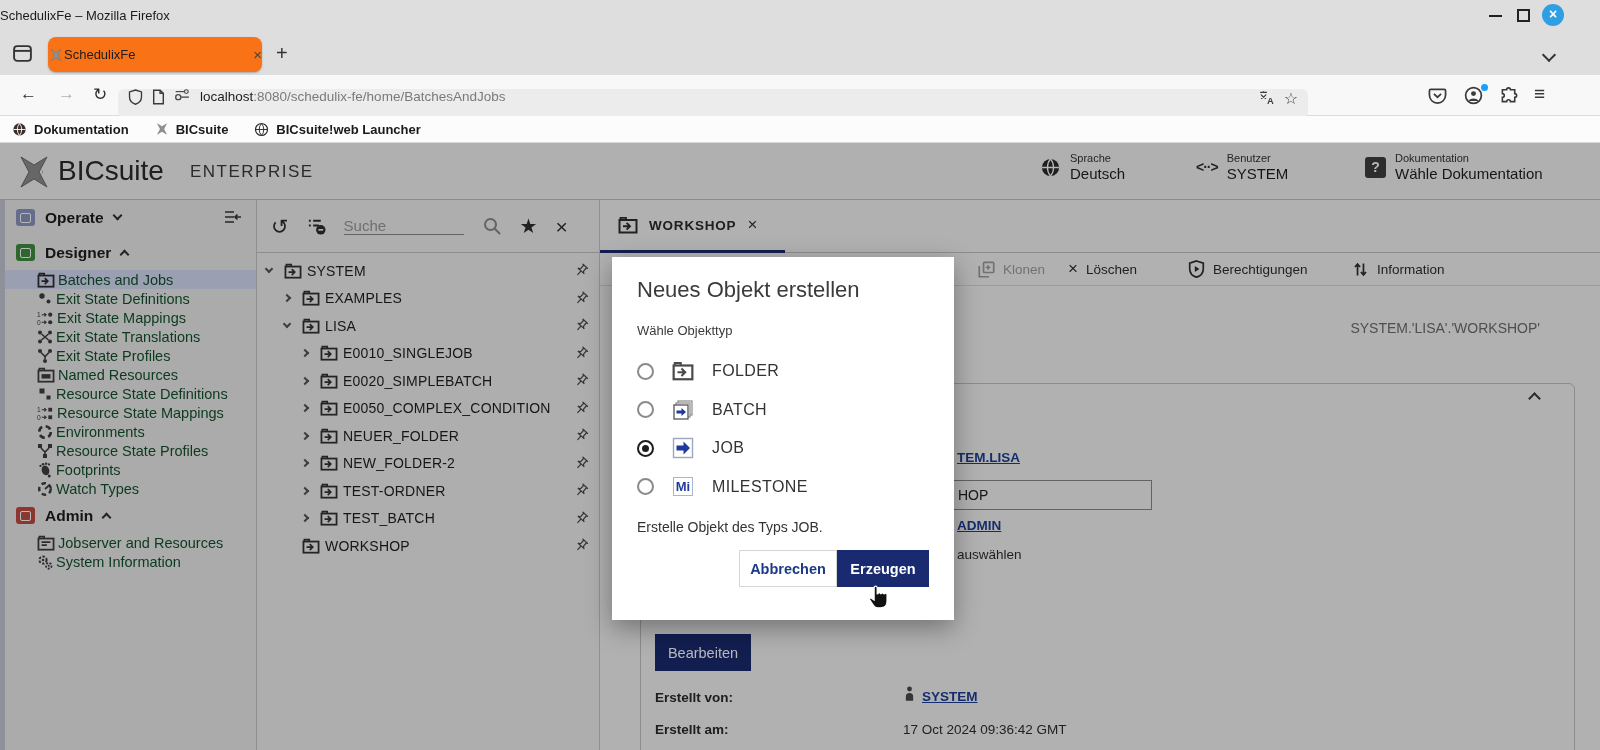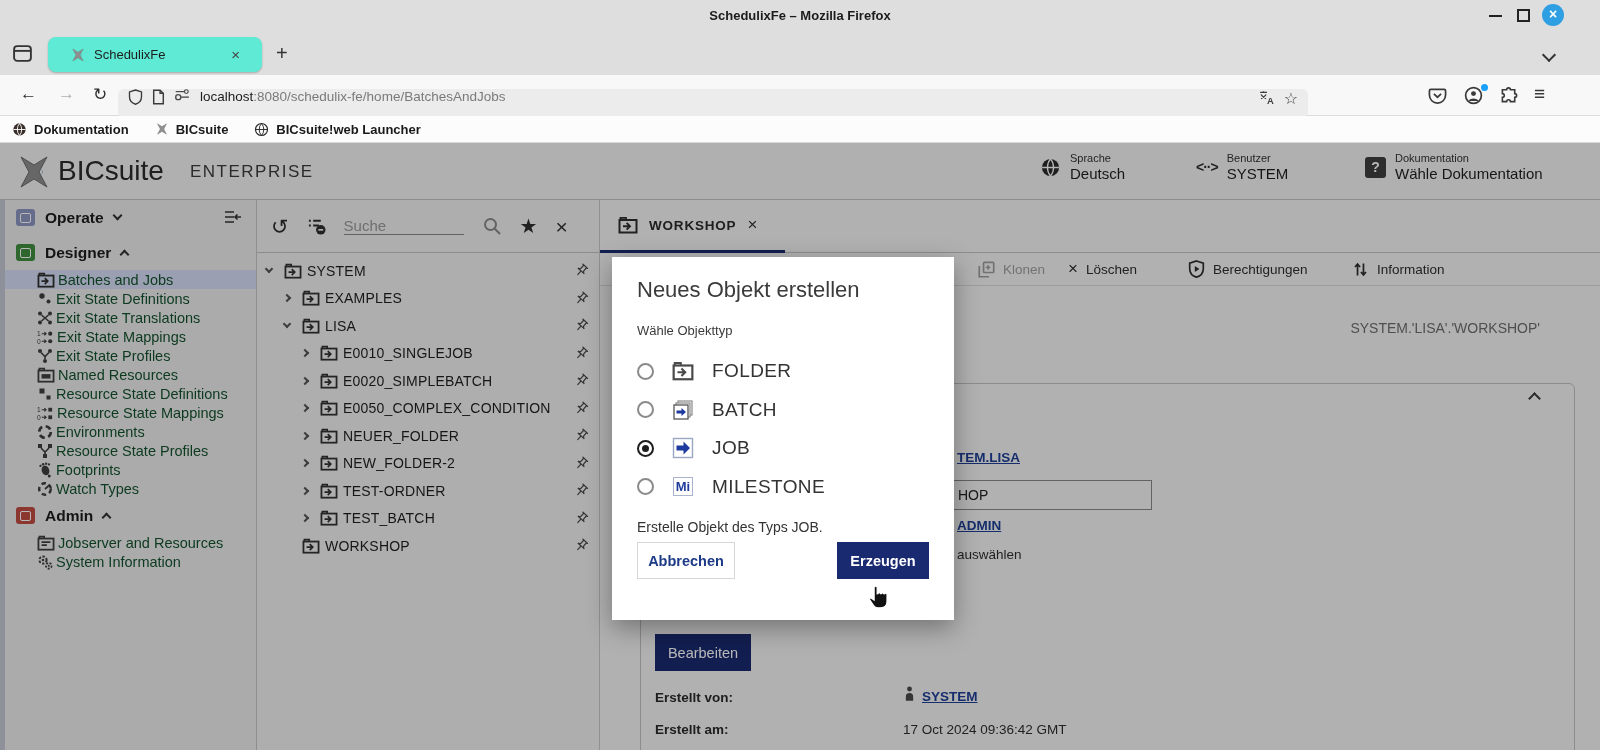--- a/index.html
+++ b/index.html
@@ -3,28 +3,28 @@
 <meta charset="utf-8">
 <style>
   *{box-sizing:border-box;margin:0;padding:0}
   html,body{background:#888}
   .screen{position:relative;width:1600px;height:750px;overflow:hidden;background:#f6f6f7;
     font-family:"Liberation Sans",sans-serif;color:#2c2c2c}
   .abs{position:absolute}
   svg.sym{display:block}
   
   .chrome-top{position:absolute;left:0;top:0;width:1600px;height:75px;background:#dedede}
-  .wintitle{position:absolute;left:0;right:0;top:8px;text-align:center;font-size:13px;font-weight:bold;color:#1b1b1b}
+  .wintitle{position:absolute;left:0;right:0;top:8px;text-align:left;font-size:13px;font-weight:normal;color:#1b1b1b}
   .win-min{position:absolute;top:15px;left:1489px;width:13px;height:2px;background:#222}
   .win-max{position:absolute;top:9px;left:1517px;width:13px;height:13px;border:2px solid #222;background:transparent}
   .win-close{position:absolute;top:4px;left:1542px;width:22px;height:22px;border-radius:50%;background:#2f9fe3;
     color:#fff;font-size:14px;font-weight:bold;text-align:center;line-height:21px}
   .ffview{position:absolute;left:12px;top:43px;color:#333}
-  .tab{position:absolute;left:48px;top:37px;width:214px;height:35px;background:#5eead4;border-radius:8px;
-    box-shadow:0 1px 2px rgba(0,0,0,.25);display:flex;align-items:center;padding:0 22px;gap:8px}
+  .tab{position:absolute;left:48px;top:37px;width:214px;height:35px;background:#f97316;border-radius:8px;
+    box-shadow:0 1px 2px rgba(0,0,0,.25);display:flex;align-items:center;padding:0 0;gap:0}
   .tab .tabtitle{font-size:13px;color:#1d1d1d;flex:1}
   .tab .tabclose{font-size:15px;color:#444;cursor:default}
   .newtab{position:absolute;left:276px;top:42px;font-size:20px;color:#333}
   .tablist-chv{position:absolute;left:1544px;top:50px;width:10px;height:10px;border-right:2px solid #333;border-bottom:2px solid #333;transform:rotate(45deg)}
   .navbar{position:absolute;left:0;top:75px;width:1600px;height:41px;background:#f8f8f8;border-bottom:1px solid #dcdcdc}
   .navbtn{position:absolute;top:9px;font-size:17px;color:#2e2e2e}
   .urlbar{position:absolute;left:118px;top:14px;width:1190px;height:29px;background:#ececec;border-radius:6px;
     display:flex;align-items:flex-start;padding:0 10px;gap:9px}
   .urltext{font-size:13.5px;flex:1;white-space:nowrap;overflow:hidden}
   .urltext .host{color:#1c1c1c}
@@ -93,25 +93,25 @@
   .modal{position:absolute;left:612px;top:257px;width:342px;height:363px;background:#fff;z-index:50;
     box-shadow:0 8px 24px rgba(0,0,0,.35);padding:20px 25px}
   .mtitle{font-size:22px;color:#3b3b3b}
   .msub{font-size:13px;color:#3b3b3b;margin-top:20px}
   .opts{margin-top:14px}
   .opt{height:38.5px;display:flex;align-items:center;gap:17px}
   .radio{width:17px;height:17px;border-radius:50%;border:2px solid #8a8a8a;position:relative;flex:none}
   .opt.selected .radio{border-color:#1d1d1d}
   .opt.selected .radio::after{content:"";position:absolute;left:3px;top:3px;width:7px;height:7px;border-radius:50%;background:#1d1d1d}
   .oicon{width:24px;display:flex;justify-content:center;flex:none;color:#4a4a4a}
-  .olabel{font-size:19px;color:#333;letter-spacing:.4px}
+  .olabel{font-size:16px;color:#333;letter-spacing:.4px}
   .mi-box{display:inline-block;width:20px;height:19px;border:1px solid #aab4cc;font-size:13px;font-weight:bold;
     color:#1e3a9e;text-align:center;line-height:18px;font-style:normal}
   .mhint{font-size:14px;color:#333;margin-top:13px}
-  .mbtns{display:flex;justify-content:space-between;margin-top:7px}
+  .mbtns{display:flex;justify-content:flex-end;margin-top:15px}
   .btn-cancel{width:98px;height:37px;background:#fff;border:1px solid #d6d6d6;color:#1d3a86;font-size:14.5px;
     font-weight:bold;font-family:"Liberation Sans",sans-serif}
   .btn-create{width:92px;height:37px;background:#192a70;border:none;color:#fff;font-size:14.5px;
     font-weight:bold;font-family:"Liberation Sans",sans-serif}
   .cursor{position:absolute;left:866px;top:580px;z-index:60}
 </style>
 </head>
 <body>
 
 <svg width="0" height="0" style="position:absolute">
@@ -422,30 +422,30 @@
           </svg>
         <span>Batches and Jobs</span>
       </div>
       <div class="sitem">
         <svg class="sym" width="16" height="16" style="color:#3f3f3f">
             <use href="#sym-dots"></use>
           </svg>
         <span>Exit State Definitions</span>
       </div>
       <div class="sitem">
+        <svg class="sym" width="17" height="16" style="color:#3f3f3f">
+            <use href="#sym-mapdots"></use>
+          </svg>
+        <span>Exit State Mappings</span>
+      </div>
+      <div class="sitem">
         <svg class="sym" width="16" height="16" style="color:#3f3f3f">
             <use href="#sym-transl"></use>
           </svg>
         <span>Exit State Translations</span>
-      </div>
-      <div class="sitem">
-        <svg class="sym" width="17" height="16" style="color:#3f3f3f">
-            <use href="#sym-mapdots"></use>
-          </svg>
-        <span>Exit State Mappings</span>
       </div>
       <div class="sitem">
         <svg class="sym" width="16" height="16" style="color:#3f3f3f">
             <use href="#sym-branch"></use>
           </svg>
         <span>Exit State Profiles</span>
       </div>
       <div class="sitem">
         <svg class="sym" width="18" height="16" style="color:#3f3f3f">
             <use href="#sym-foldsolid"></use>

